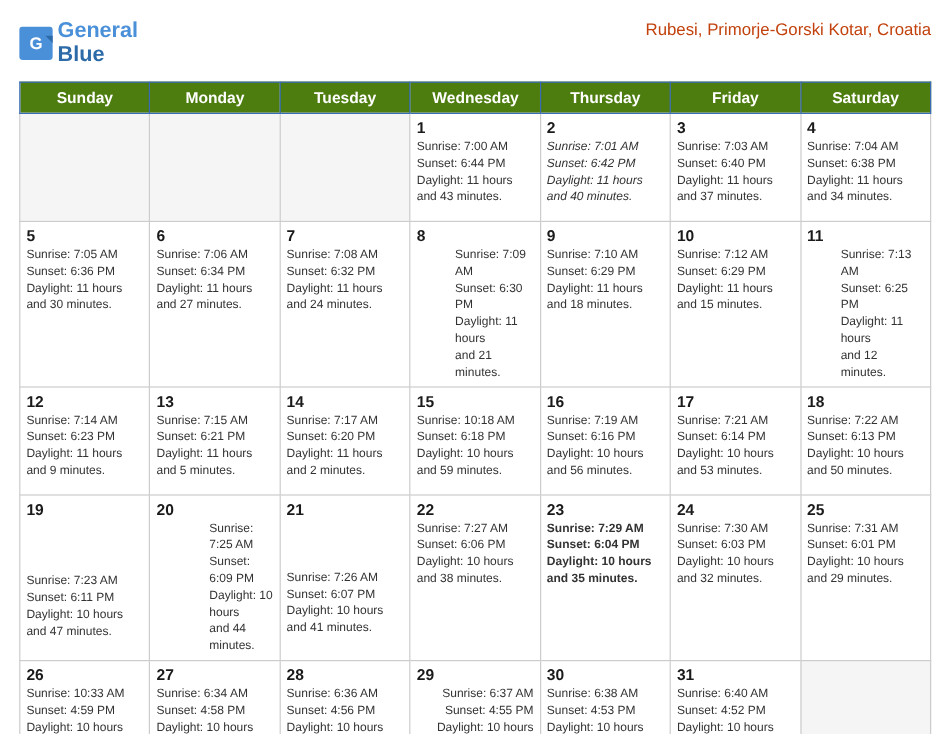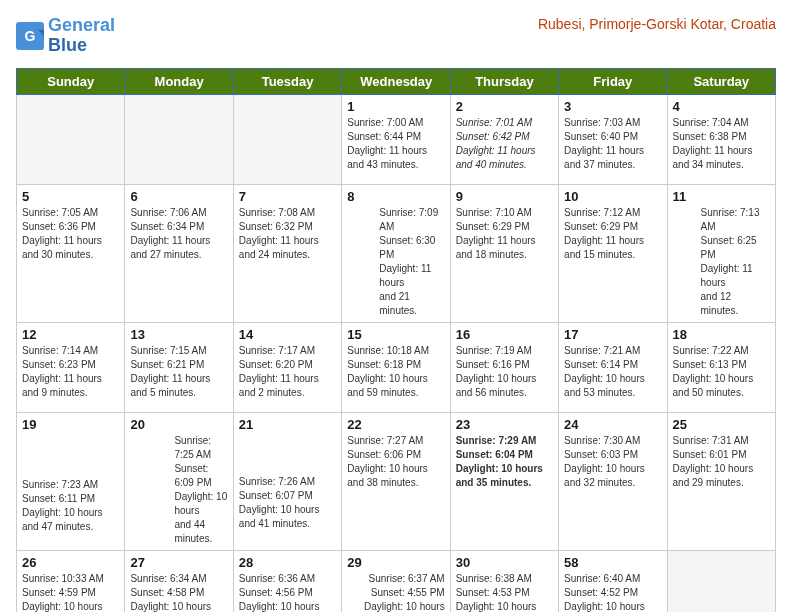--- a/index.html
+++ b/index.html
@@ -333,21 +333,21 @@
 and 17 minutes.</div>
         </td>
         <td>
           <div class="day-number">30</div>
           <div class="day-info" style="white-space: pre-line;">Sunrise: 6:38 AM
 Sunset: 4:53 PM
 Daylight: 10 hours
 and 14 minutes.</div>
         </td>
         <td>
-          <div class="day-number">58</div>
+          <div class="day-number">31</div>
           <div class="day-info" style="white-space: pre-line;">Sunrise: 6:40 AM
 Sunset: 4:52 PM
 Daylight: 10 hours
 and 12 minutes.</div>
         </td>
         <td class="empty"></td>
       </tr>
     </tbody>
 </table>
 

